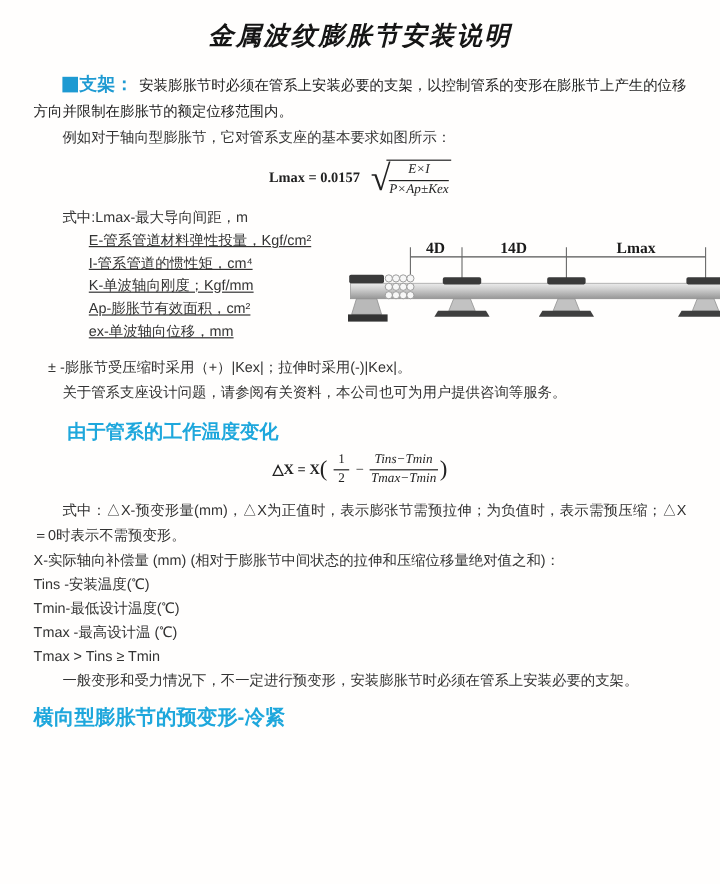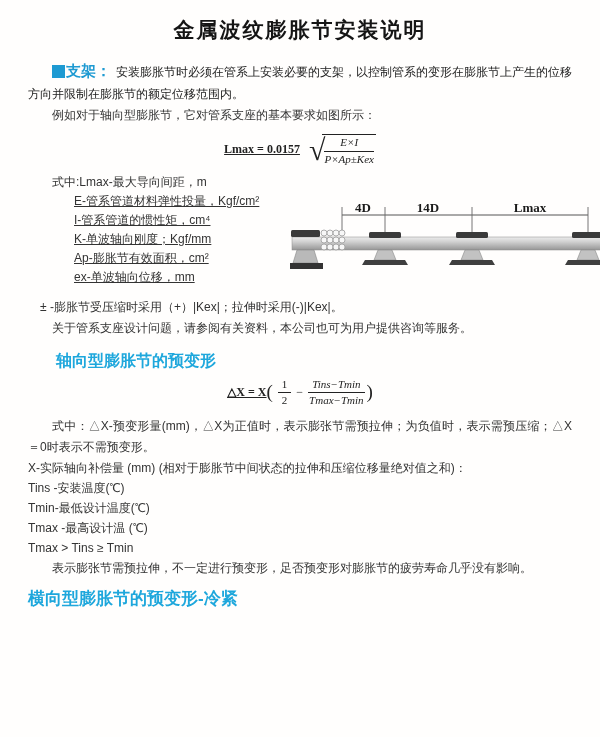--- a/index.html
+++ b/index.html
@@ -4,41 +4,41 @@
 <style>
   html,body{margin:0;padding:0;}
   body{
     width:600px;height:737px;background:#fffefd;overflow:hidden;
     font-family:"Liberation Sans",sans-serif;color:#333;
     -webkit-font-smoothing:antialiased;
   }
   .page{padding:12px 28px 0 28px;}
   .title{
     text-align:center;font-size:21px;font-weight:bold;color:#151515;
-    letter-spacing:2px;margin:4px 0 16px 0;
+    letter-spacing:2px;margin:4px 0 16px 0;font-style:italic;
   }
   .p{font-size:12px;line-height:21px;margin:0;color:#333;}
   .justify{text-align:justify;}
   .indent2{text-indent:24px;}
   .bold-text{font-weight:normal;color:#222;}
   .sq{
     display:inline-block;width:13px;height:13px;background:#1e9ad2;
     vertical-align:-2px;margin-right:1px;
   }
   .sec-title{color:#1e9ad2;font-size:15px;font-weight:bold;margin-right:5px;}
   .sec2-head{margin:12px 0 4px 0;font-size:12px;line-height:20px;}
 
   
   .formula{
     text-align:center;font-family:"Liberation Serif",serif;color:#222;
     font-size:12px;
   }
   .f1{margin:8px 0 6px 0;}
   .f2{margin:6px 0 8px 0;}
-  .f-bold{font-weight:bold;text-decoration:underline;}
+  .f-bold{font-weight:bold;}
   .radical{font-size:30px;vertical-align:middle;line-height:1;margin-left:6px;font-weight:normal;}
   .radicand{display:inline-block;vertical-align:middle;border-top:1.5px solid #222;margin-left:-3px;padding-top:1px;}
   .frac{display:inline-block;text-align:center;vertical-align:middle;font-size:11px;line-height:1.25;margin:0 2px;}
   .fnum{display:block;border-bottom:1px solid #222;padding:0 4px 1px 4px;}
   .fden{display:block;padding-top:1px;}
   .f-it{font-style:italic;}
   .paren{font-size:19px;vertical-align:-2px;}
 
   
   .mid-row{display:flex;align-items:flex-start;margin-top:2px;}
@@ -140,35 +140,35 @@
           <polygon points="278,59 318,59 321,64 275,64" fill="#3f3f3f"></polygon>
         </g>
       </svg>
     </div>
   </div>
 
   <p class="p note-pm">± -膨胀节受压缩时采用（+）|Kex|；拉伸时采用(-)|Kex|。</p>
   <p class="p indent2">关于管系支座设计问题，请参阅有关资料，本公司也可为用户提供咨询等服务。</p>
 
 
-  <div class="sub-head">轴向型膨胀节的预变形</div>
+  <div class="sub-head">由于管系的工作温度变化</div>
 
   <div class="formula f2">
     <span class="f-bold">△X = X</span><span class="paren">(</span>
     <span class="frac"><span class="fnum">1</span><span class="fden">2</span></span>
     <span>−</span>
     <span class="frac f-it"><span class="fnum">Tins−Tmin</span><span class="fden">Tmax−Tmin</span></span><span class="paren">)</span>
   </div>
 
   <p class="p justify indent2">式中：△X-预变形量(mm)，△X为正值时，表示膨张节需预拉伸；为负值时，表示需预压缩；△X＝0时表示不需预变形。</p>
 
   <div class="items">
     <p class="p">X-实际轴向补偿量 (mm) (相对于膨胀节中间状态的拉伸和压缩位移量绝对值之和)：</p>
     <p class="p">Tins -安装温度(℃)</p>
     <p class="p">Tmin-最低设计温度(℃)</p>
     <p class="p">Tmax -最高设计温 (℃)</p>
     <p class="p">Tmax &gt; Tins ≥ Tmin</p>
   </div>
-  <p class="p indent2">表示膨张节需预拉伸，不一定进行预变形，足否预变形对膨胀节的疲劳寿命几乎没有影响。</p>
+  <p class="p indent2">一般变形和受力情况下，不一定进行预变形，安装膨胀节时必须在管系上安装必要的支架。</p>
 
   <div class="sub-head2">横向型膨胀节的预变形-冷紧</div>
 
 </div>
 
 </body></html>

